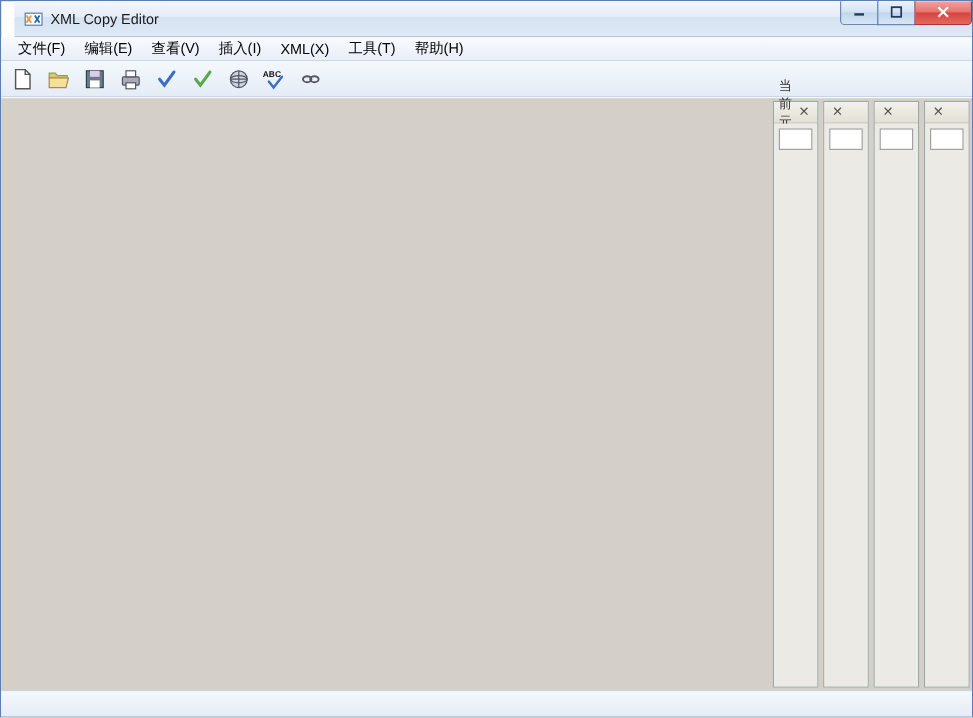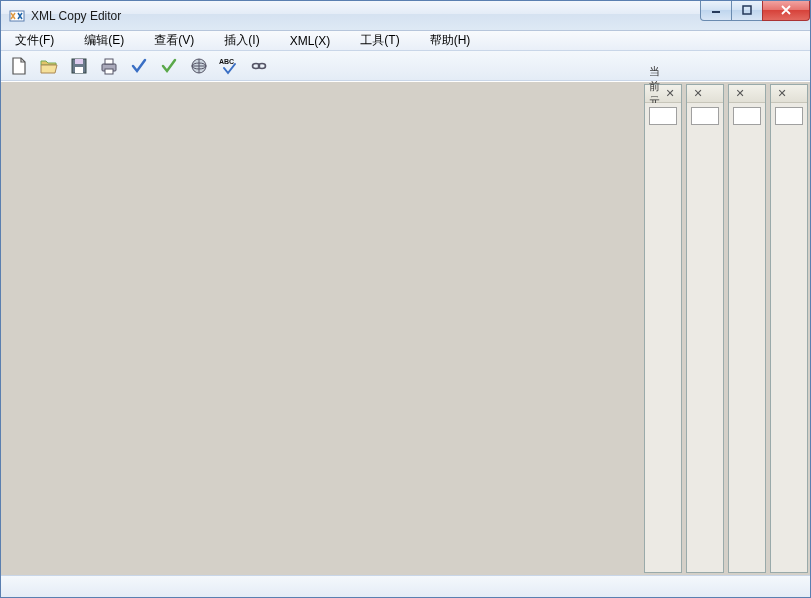--- a/index.html
+++ b/index.html
@@ -19,20 +19,21 @@
   display: flex;
   flex-direction: column;
 }
 .titlebar {
   height: 30px;
   background: linear-gradient(to bottom, #f3f7fc 0%, #e4ecf7 45%, #d5e2f1 46%, #dee9f5 100%);
   border-bottom: 1px solid #b6c5db;
   display: flex;
   align-items: center;
   padding-left: 8px;
+  margin-left: 11px;
 }
 .titlebar-icon {
   width: 16px; height: 16px;
   margin-right: 6px;
   display: inline-block;
 }
 .titlebar-title {
   flex: 1;
   color: #1a1a1a;
   font-size: 12px;
@@ -60,21 +61,21 @@
   border-bottom-right-radius: 4px;
 }
 .win-btn.min { border-bottom-left-radius: 4px; }
 .menubar {
   height: 20px;
   background: linear-gradient(to bottom, #f8fafd, #e9eff8);
   border-bottom: 1px solid #c9d6e8;
   display: flex;
   align-items: center;
   padding: 0 6px;
-  gap: 14px;
+  gap: 0;
 }
 .menu-item {
   padding: 2px 8px;
   color: #000;
   cursor: default;
 }
 .toolbar {
   height: 30px;
   background: linear-gradient(to bottom, #f4f8fc 0%, #e4ecf6 100%);
   border-bottom: 1px solid #c9d6e8;

